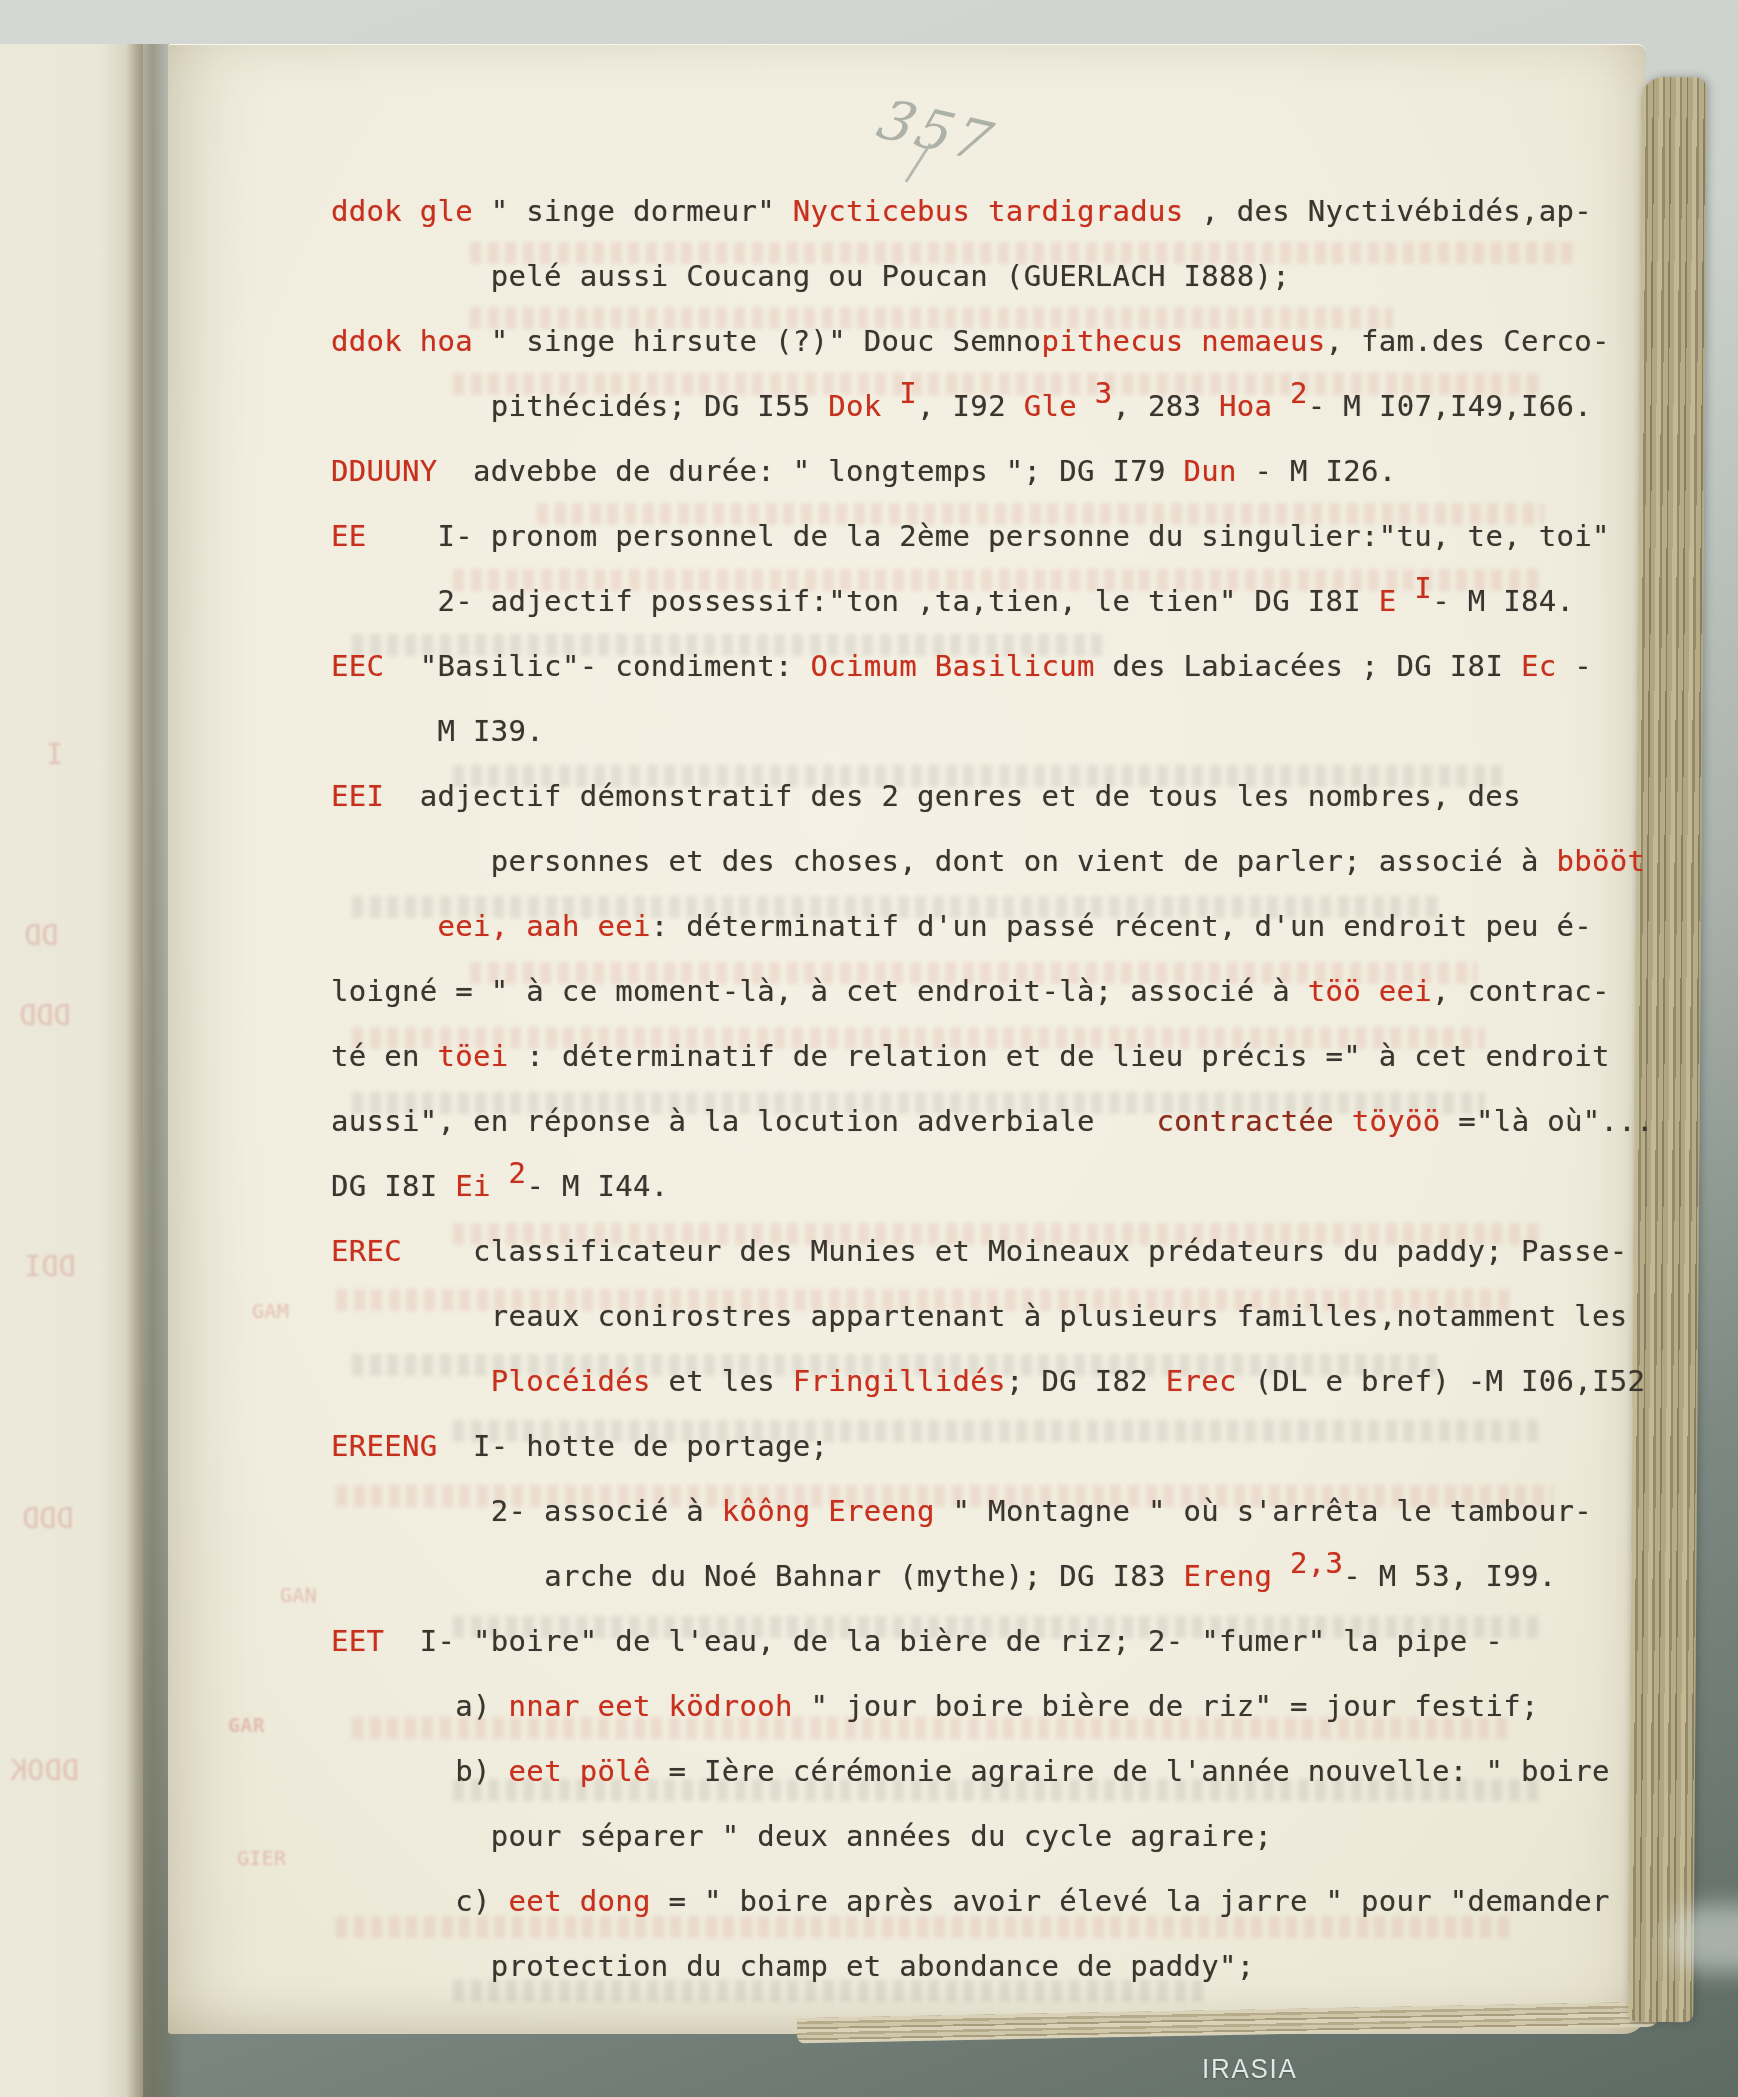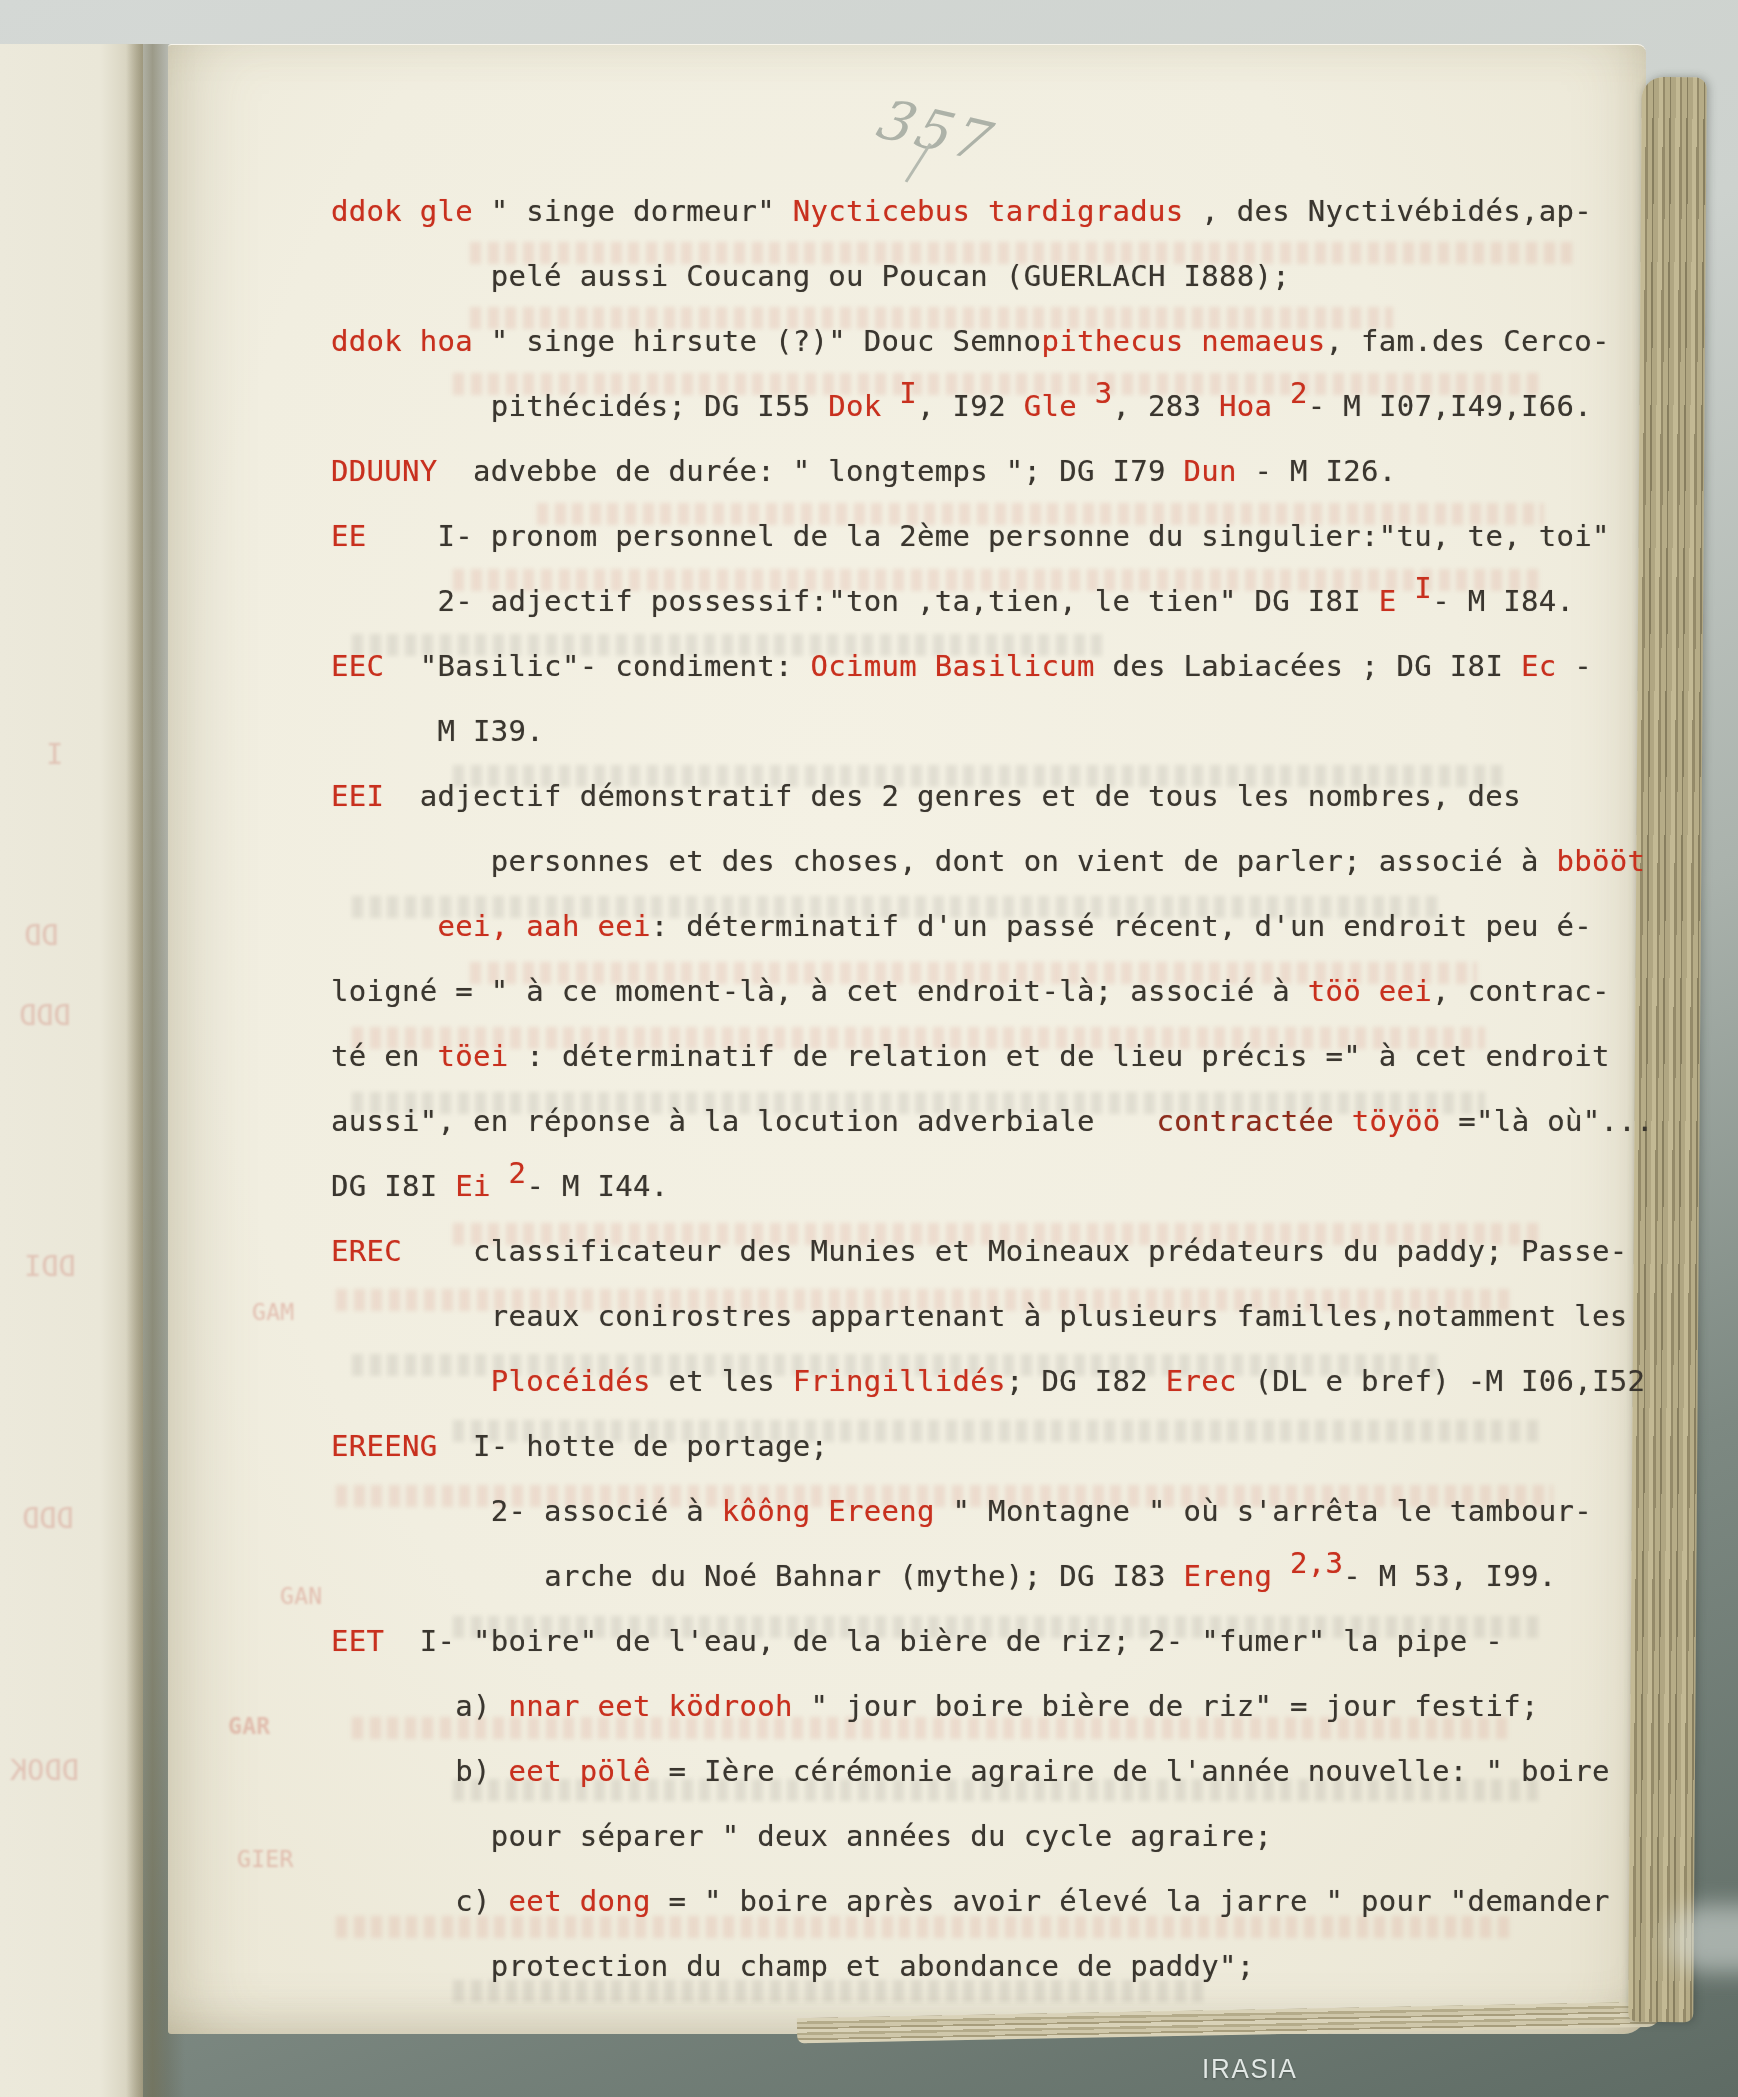--- a/index.html
+++ b/index.html
@@ -37,21 +37,21 @@
     opacity:.85;letter-spacing:3.4px;}
   .pagenum::after{content:"";position:absolute;left:49px;top:45px;width:2.5px;height:44px;
     background:#abb1a8;transform:rotate(14deg);}
   .watermark{position:absolute;left:1202px;top:2054px;font-family:"Liberation Sans",sans-serif;
     font-size:26px;color:#e2e8e5;letter-spacing:1.7px;text-shadow:0 0.8px 1.7px rgba(30,35,32,.4);
     transform:scaleY(1.05);}
   
   .ghost-stripe{position:absolute;height:22px;filter:blur(2.1px);}
   .ghost-stripe.p{background:repeating-linear-gradient(90deg,rgba(208,122,108,.16) 0 11px,rgba(208,122,108,0) 11px 17.6px);}
   .ghost-stripe.g{background:repeating-linear-gradient(90deg,rgba(120,118,110,.14) 0 11px,rgba(120,118,110,0) 11px 17.6px);}
-  .ghost-word{position:absolute;font-size:23px;color:rgba(206,116,102,.38);filter:blur(0.8px);
+  .ghost-word{position:absolute;font-size:20px;color:rgba(206,116,102,.38);filter:blur(0.8px);
     letter-spacing:0.3px;}
   .mirror-letter{position:absolute;font-size:28.5px;color:rgba(204,122,110,.34);filter:blur(1px);
     transform:scaleX(-1);}
 </style>
 </head>
 <body>
 
 <div class="canvas">
   <div class="facing-page"></div>
   <div class="gutter"></div>

